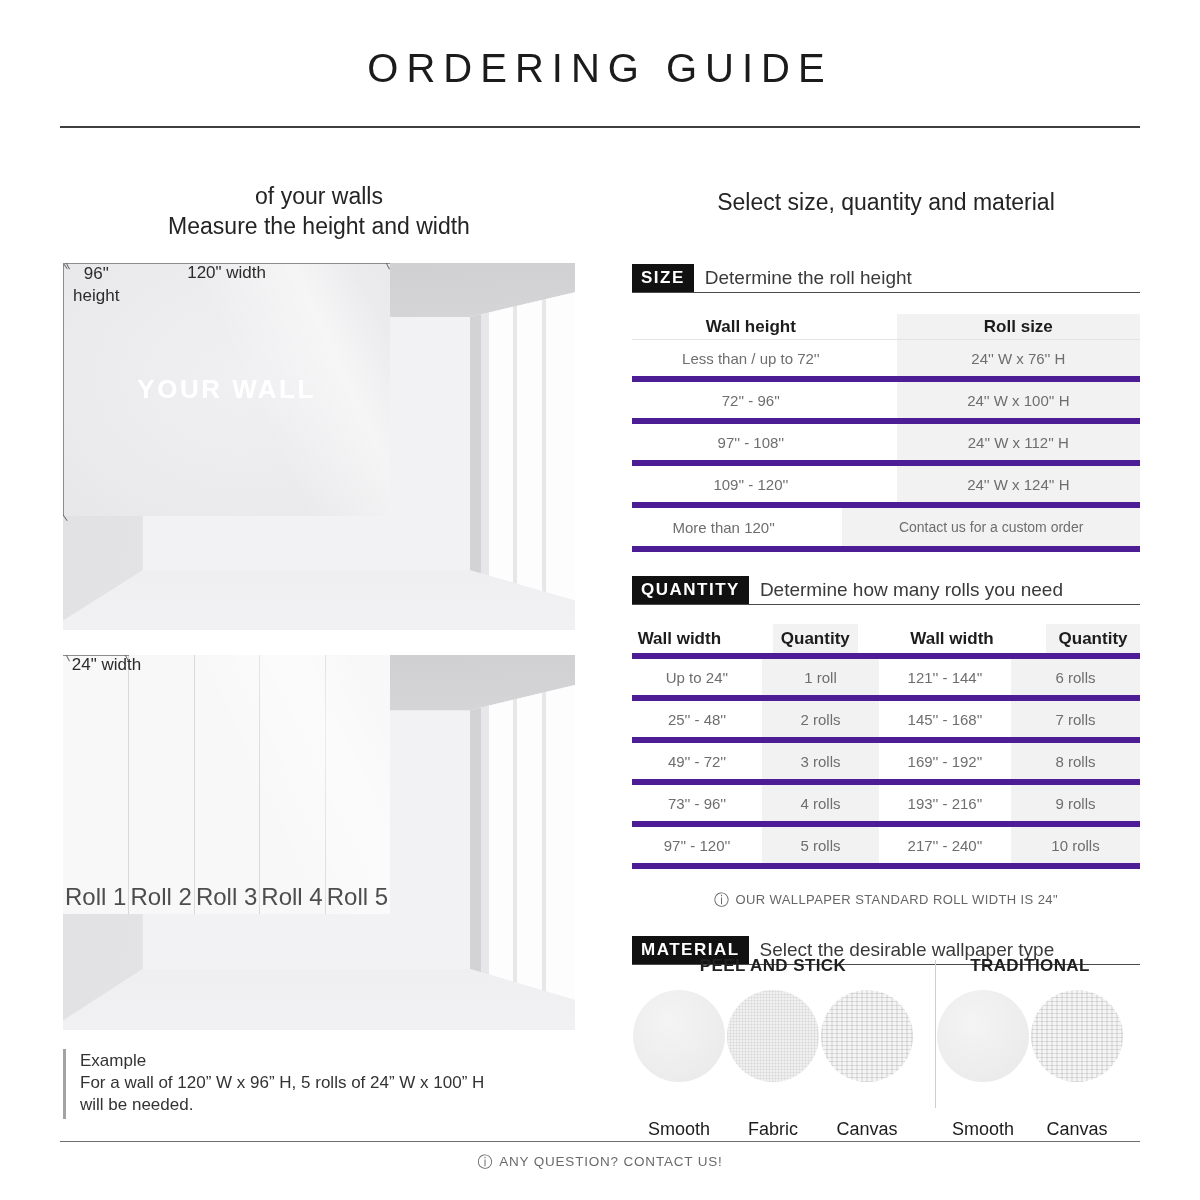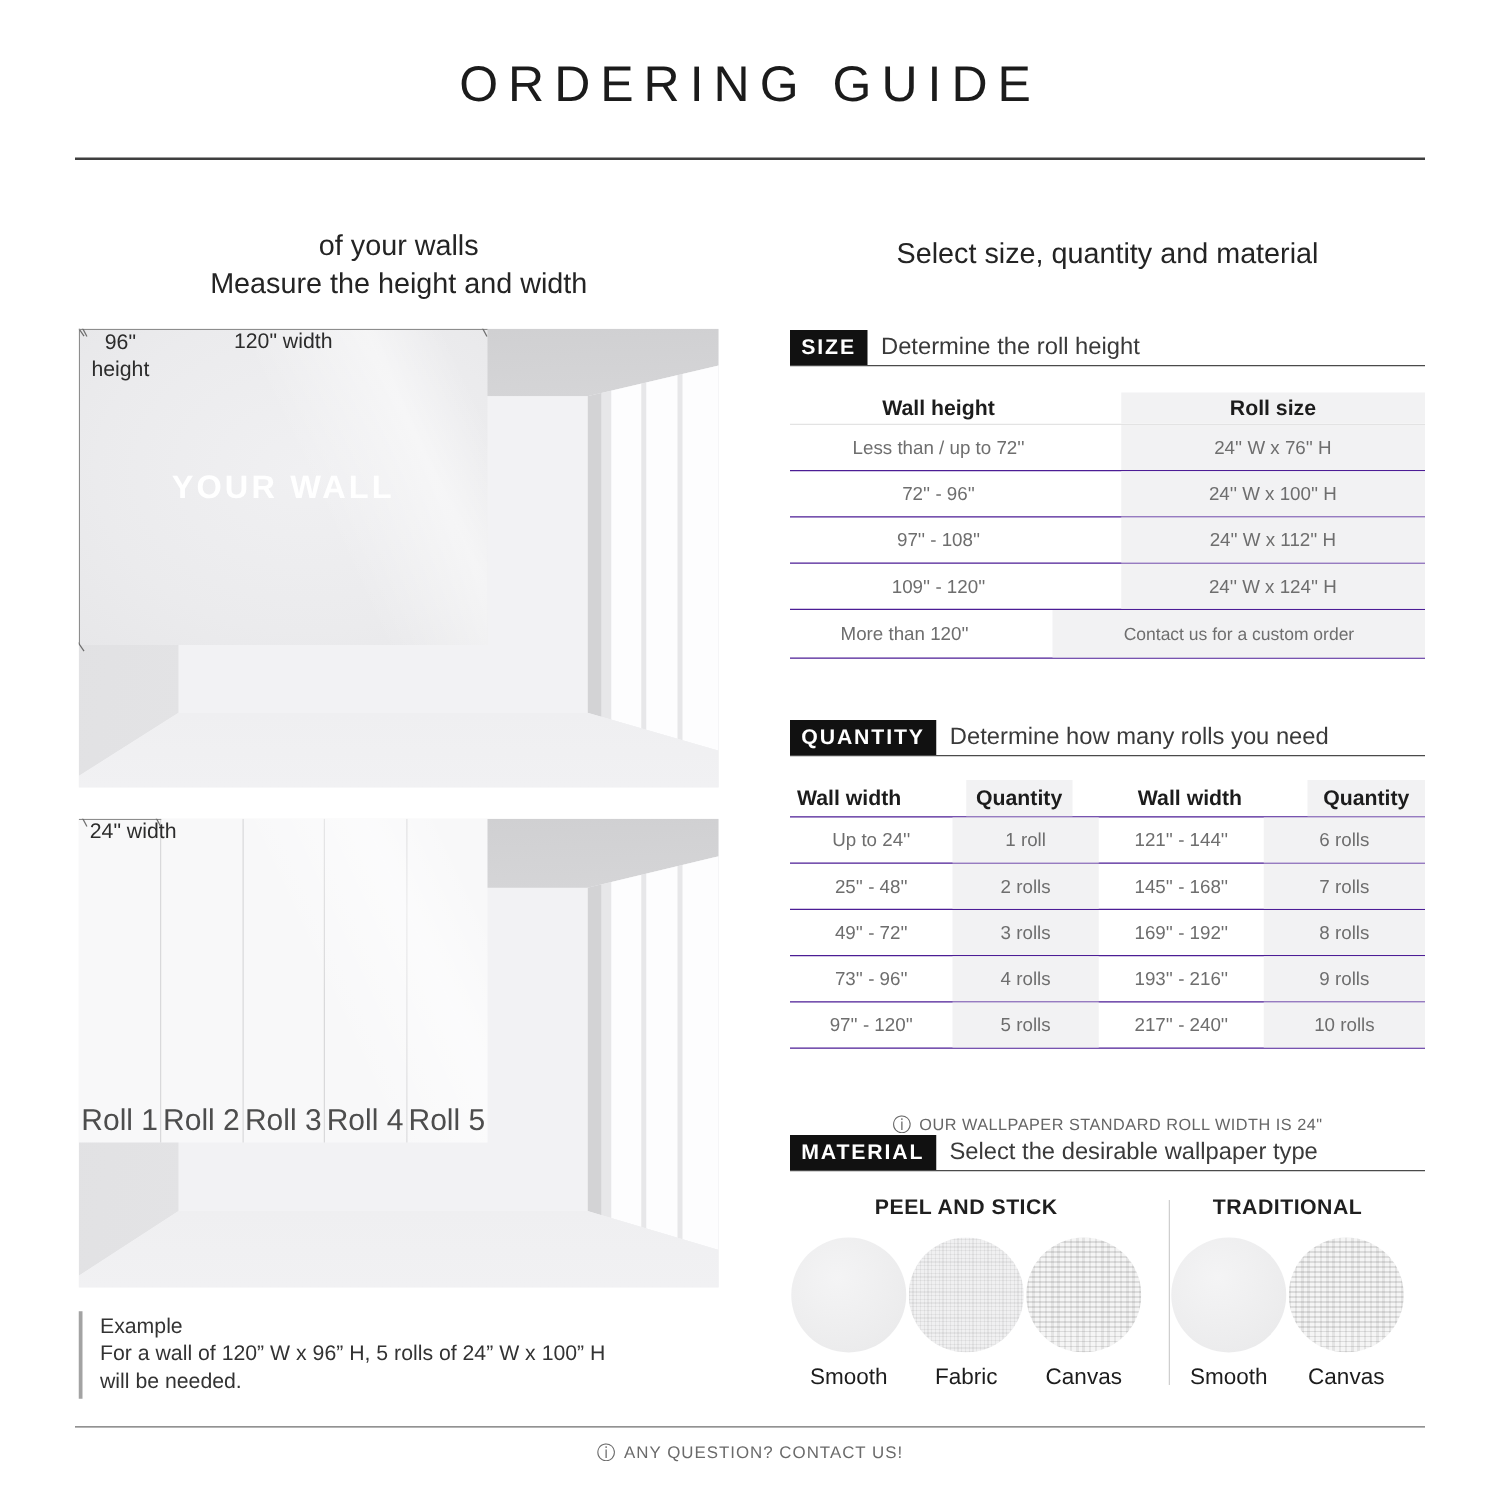--- a/index.html
+++ b/index.html
@@ -61,28 +61,28 @@
   .label-24{position:absolute;inset:auto;left:13.5%;top:88.2%;width:17%;text-align:center;
             font-size:17px;color:#2c2c2c;}
 
   
   .example{position:absolute;left:63px;top:1049px;width:480px;border-left:3px solid #a3a3a3;
            padding:1px 0 3px 14px;font-size:17px;line-height:22px;color:#333;}
 
   
   .sec-header{position:absolute;left:632px;width:508px;height:28px;border-bottom:1px solid #4a4a4a;
               display:flex;align-items:stretch;}
-  .sec-size{top:264px;} .sec-qty{top:576px;} .sec-mat{top:908px;}
+  .sec-size{top:264px;} .sec-qty{top:576px;} .sec-mat{top:936px;}
   .badge{background:#111111;color:#ffffff;font-size:17px;font-weight:600;letter-spacing:1.5px;
          display:flex;align-items:center;padding:0 9px;}
   .sec-sub{font-size:19px;color:#3a3a3a;margin-left:11px;align-self:flex-end;padding-bottom:3px;white-space:nowrap;}
 
   .table{position:absolute;left:632px;width:508px;}
   .size-table{top:314px;} .qty-table{top:624px;}
-  .tr{display:flex;border-bottom:1px solid #4c1d95;}
+  .tr{display:flex;border-bottom:6px solid #4c1d95;}
   .td{display:flex;align-items:center;justify-content:center;text-align:center;
       font-size:15px;color:#6e6e6e;}
   .th{font-size:17px;font-weight:700;color:#1c1c1c;}
   .stripe{background:#f2f2f3;}
   .size-table .c1{width:251px;} .size-table .c2{width:257px;}
   .size-table .tr{height:36px;gap:27px;} .size-table .th-row{height:25px;border-bottom:1px solid #e3e3e3;}
   .size-table .r-custom{height:38px;}
   .size-table .small2{font-size:14px;line-height:16px;padding:0 55px;}
   .qty-table .q1{width:130px;} .qty-table .q2{width:117px;}
   .qty-table .q3{width:132px;} .qty-table .q4{width:129px;}
@@ -94,21 +94,21 @@
 
   
   .material{position:absolute;left:632px;top:956px;width:508px;height:166px;}
   .mat-group{position:absolute;top:0;}
   .mat-peel{left:0;width:282px;}
   .mat-trad{left:304px;width:188px;}
   .mat-divider{position:absolute;left:303px;top:4px;height:148px;width:1px;background:#cfcfcf;}
   .mat-title{text-align:center;font-size:17px;font-weight:600;letter-spacing:0.4px;color:#1f1f1f;
              margin-bottom:14px;}
   .sw-row{display:flex;}
-  .sw{width:94px;display:flex;flex-direction:column;align-items:center;}
+  .sw{width:94px;display:flex;flex-direction:column;align-items:center;gap:28px;}
   .circle{width:92px;height:92px;border-radius:50%;}
   .sw-smooth{background:radial-gradient(circle at 40% 35%,#f4f4f5 0%,#ededee 60%,#e8e8e9 100%);}
   .sw-fabric{background-color:#f0f0f1;
     background-image:repeating-linear-gradient(90deg,rgba(0,0,0,0.05) 0 1px,transparent 1px 3px),
                      repeating-linear-gradient(0deg,rgba(0,0,0,0.05) 0 1px,transparent 1px 3px);}
   .sw-canvas{background-color:#f5f5f5;
     background-image:repeating-linear-gradient(0deg,rgba(0,0,0,0.10) 0 1px,transparent 1px 4px),
                      repeating-linear-gradient(90deg,rgba(0,0,0,0.07) 0 2px,transparent 2px 5px);}
   .sw-label{margin-top:9px;font-size:18px;font-weight:500;color:#1c1c1c;}
 

